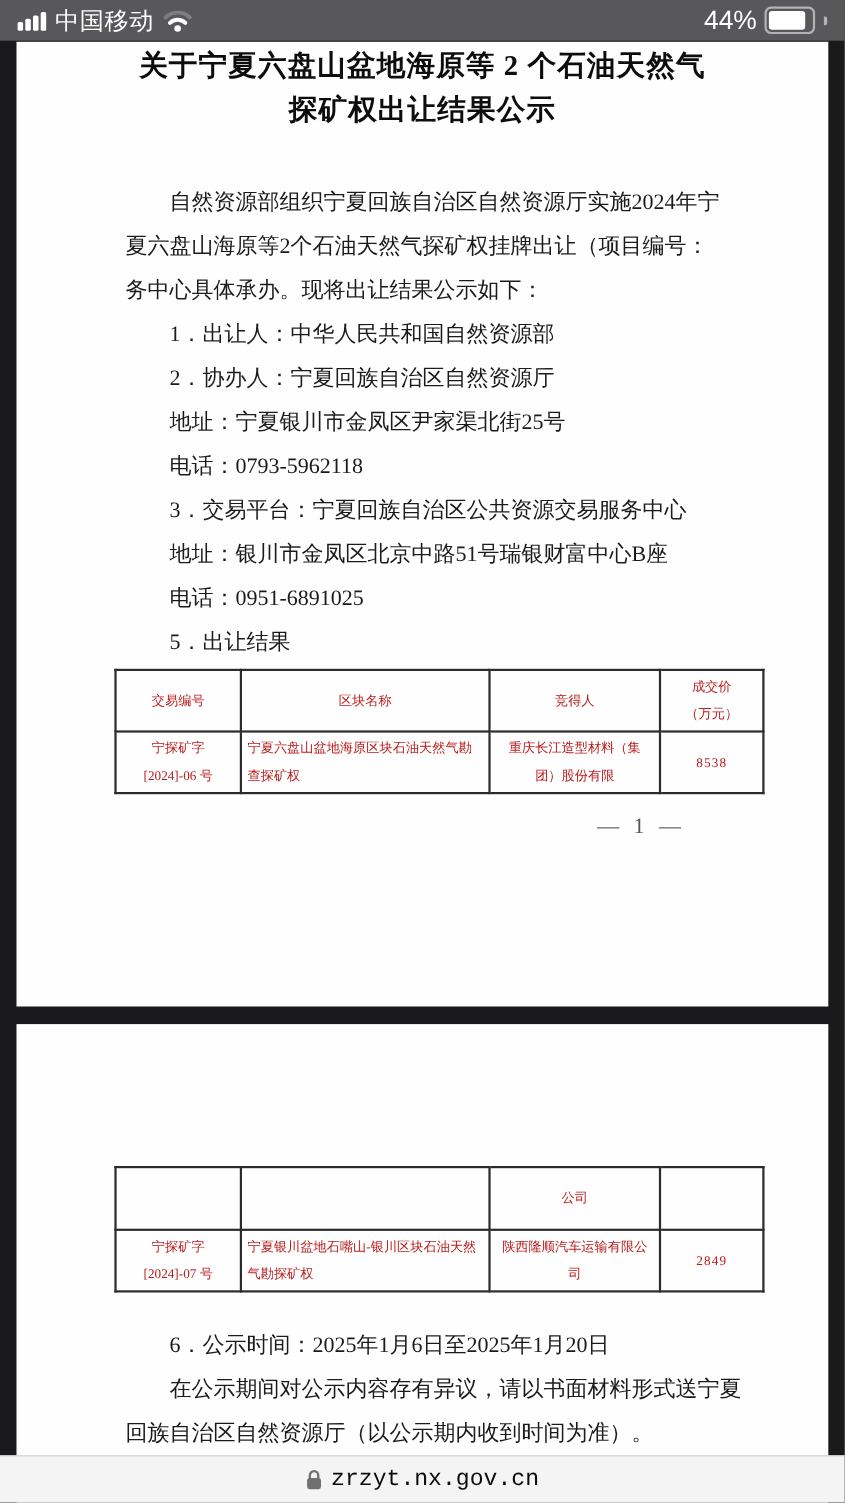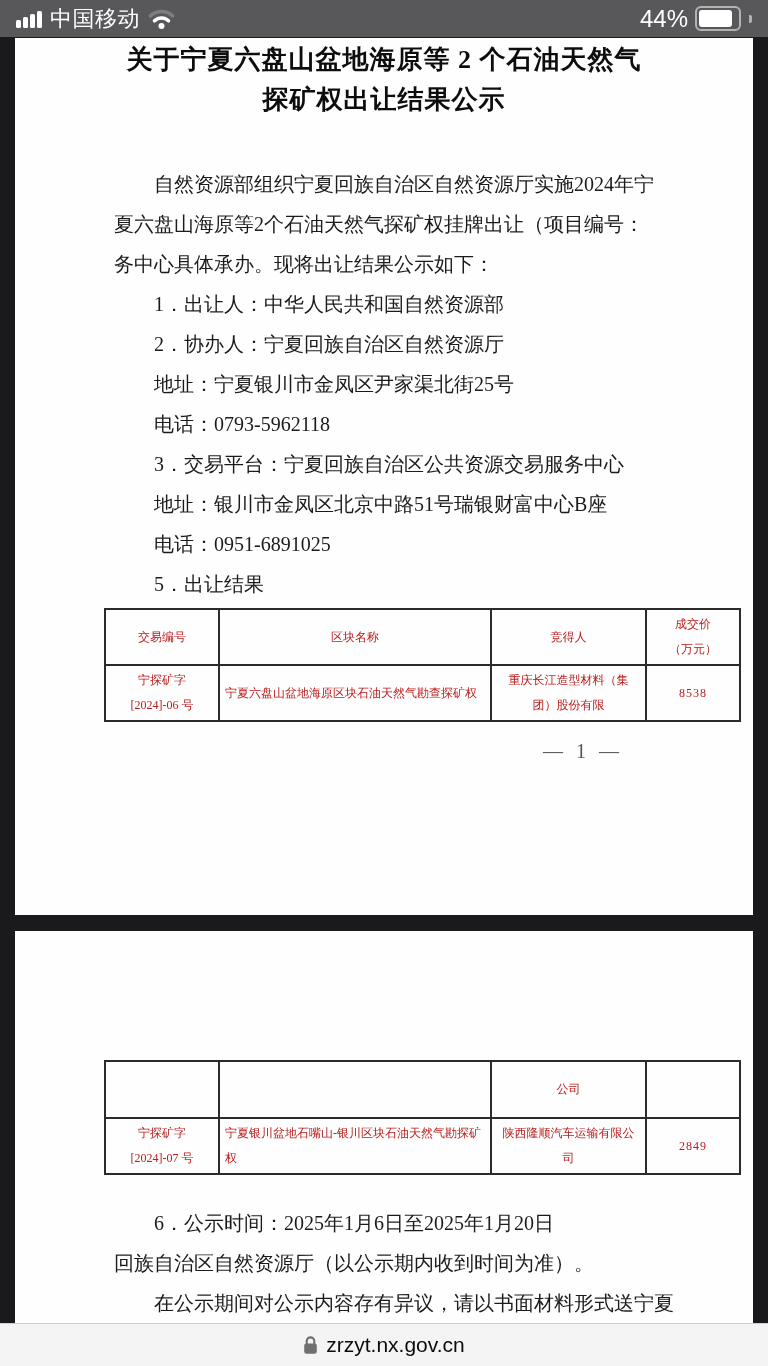--- a/index.html
+++ b/index.html
@@ -39,36 +39,36 @@
   .doc-body{width:540px;margin:44px auto 0;font-size:20px;line-height:40px;color:#1b1b1b;}
   .line{white-space:nowrap;}
   .ind{padding-left:2em;}
   
   .result-table{
     border-collapse:collapse;table-layout:fixed;
     width:571px;margin:4px 0 0 89px;
     font-size:12px;line-height:25px;color:#b91c1c;text-align:center;
   }
   .result-table td{border:2px solid #2b2b2b;padding:2px 5px;vertical-align:middle;box-sizing:border-box;}
-  .col1{width:114px;} .col2{width:272px;} .col3{width:155px;} .col4{width:94px;}
+  .col1{width:114px;} .col2{width:226px;} .col3{width:155px;} .col4{width:94px;}
   .result-table .hrow td{height:54px;}
   .result-table .drow td{height:56px;}
   .cell-left{text-align:left;}
   .vtop{vertical-align:top;padding-top:5px;}
   .num{font-family:"Liberation Serif", serif;letter-spacing:1px;}
   .page-number{margin:18px 130px 0 auto;width:max-content;font-size:20px;color:#555;letter-spacing:4px;}
   .p2-table{margin-top:129px;}
   .p2-table .crow td{height:57px;}
   .p2-body{width:540px;margin:28px auto 0;font-size:20px;line-height:40px;color:#1b1b1b;}
   
   .url-bar{
     position:absolute;left:0;bottom:0;width:768px;height:43px;
     background:#f4f4f4;border-top:1px solid #cfcfcf;box-sizing:border-box;
     display:flex;align-items:center;justify-content:center;gap:8px;
-    font-family:Liberation Sans, sans-serif;font-size:21px;color:#0b0b0b;z-index:40;
+    font-family:Liberation Mono, monospace;font-size:21px;color:#0b0b0b;z-index:40;
   }
   .wifi-svg, .lock-svg{display:block;}
 </style>
 </head>
 <body>
 
 <div class="status-bar">
   <div class="sb-left">
     <div class="sig">
       <span class="b1"></span>
@@ -156,22 +156,22 @@
         </td>
         <td class="col2 cell-left">宁夏银川盆地石嘴山-银川区块石油天然气勘探矿权</td>
         <td class="col3">陕西隆顺汽车运输有限公司</td>
         <td class="col4 num">2849</td>
       </tr>
     </tbody>
       </table>
 
     <div class="p2-body">
       <div class="line ind">6．公示时间：2025年1月6日至2025年1月20日</div>
+      <div class="line ind">在公示期间对公示内容存有异议，请以书面材料形式送宁夏</div>
       <div class="line">回族自治区自然资源厅（以公示期内收到时间为准）。</div>
-      <div class="line ind">在公示期间对公示内容存有异议，请以书面材料形式送宁夏</div>
       <div class="line ind">通讯地址：宁夏银川市金凤区尹家渠北街25号</div>
     </div>
   </div>
 
 </div>
 
 <div class="url-bar">
   <svg class="lock-svg" width="15" height="20" viewBox="0 0 15 20">
     <path d="M3.7 9 V6.2 a3.8 3.8 0 0 1 7.6 0 V9" fill="none" stroke="#707070" stroke-width="2.1"></path>
     <rect x="1.2" y="8.6" width="12.6" height="10.2" rx="2.2" fill="#707070"></rect>

